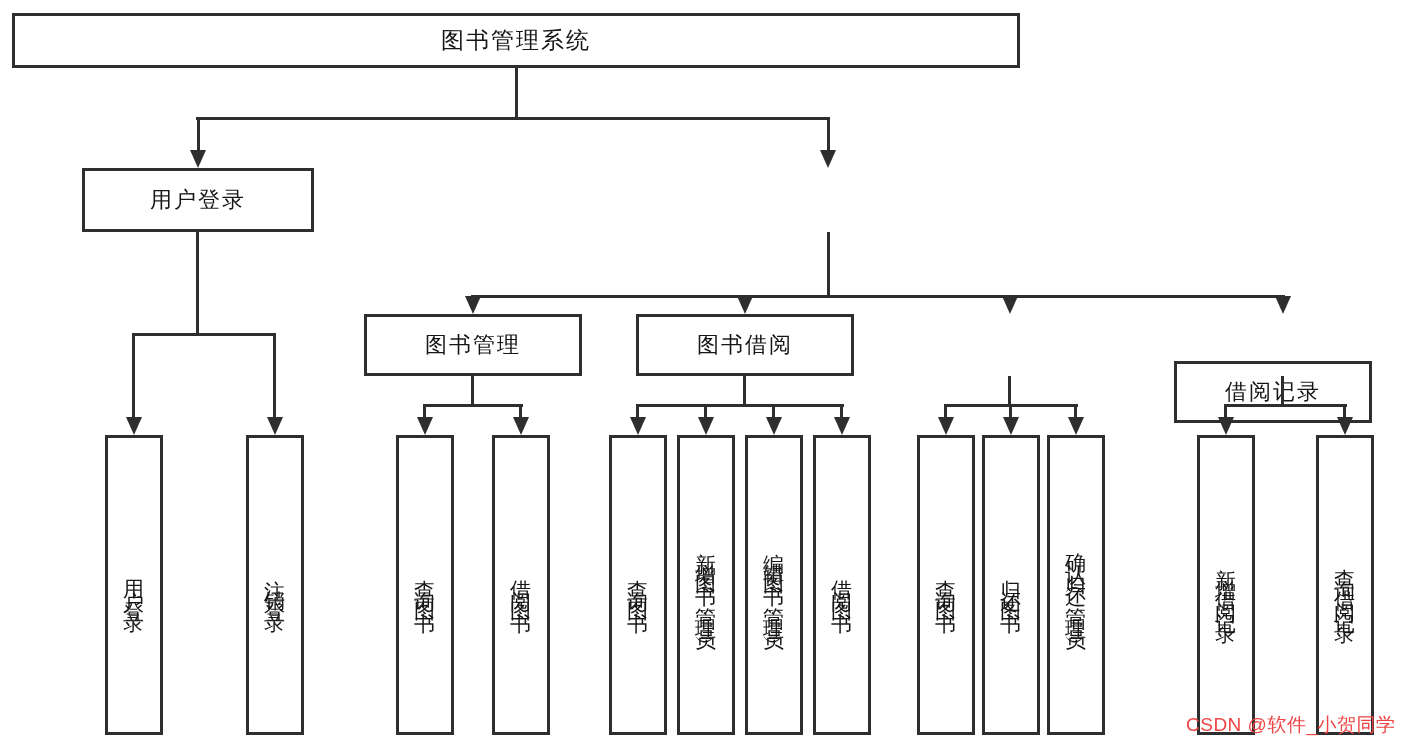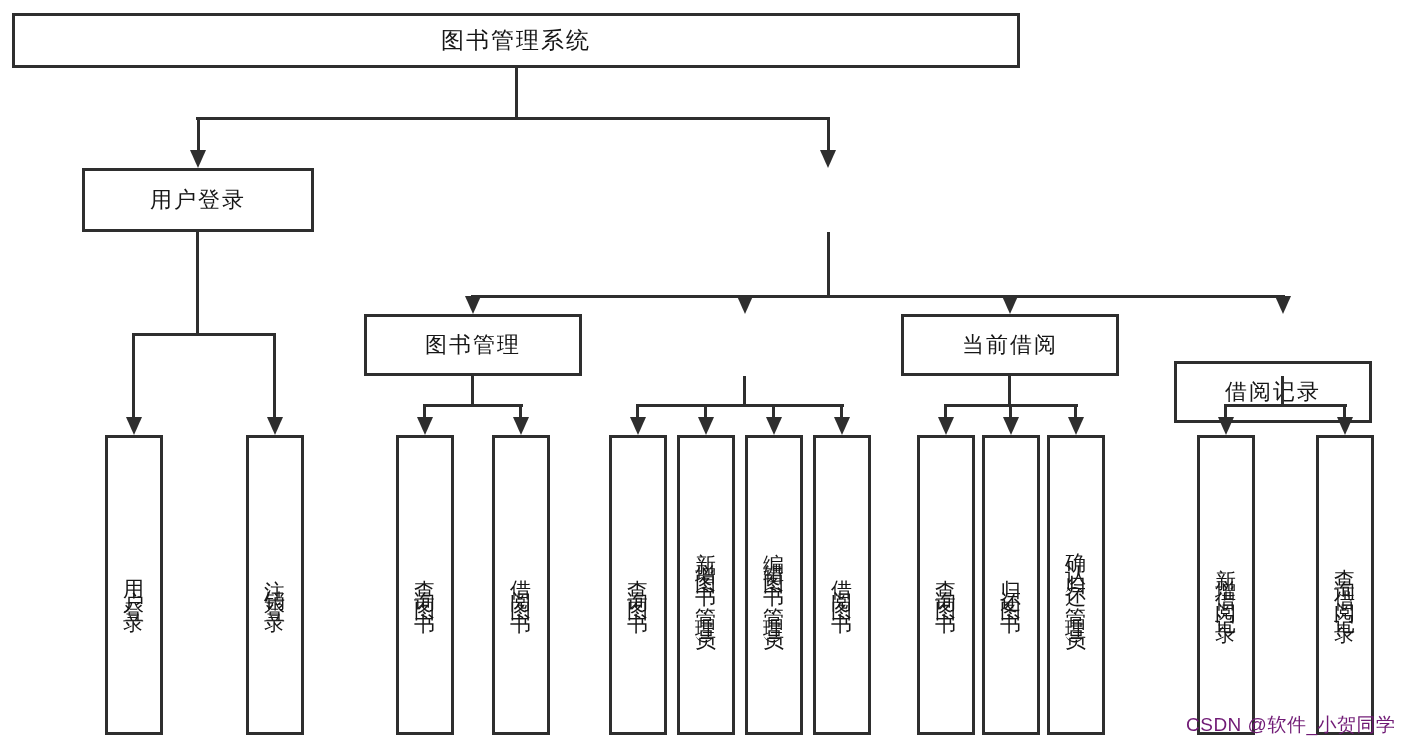--- a/index.html
+++ b/index.html
@@ -35,21 +35,21 @@
   .lh{height:3px;}
   .arr{
     position:absolute;
     width:0;height:0;
     border-left:8px solid transparent;
     border-right:8px solid transparent;
     border-top:18px solid #2e2e2e;
   }
   .wm{
     position:absolute;
-    color:#701a75;
+    color:#ef4444;
     font-size:19px;
     letter-spacing:0.5px;
     white-space:nowrap;
   }
 </style>
 </head>
 <body>
 
 <div id="canvas">
 
@@ -57,22 +57,22 @@
     <span>图书管理系统</span>
   </div>
 
   <div class="box hbox" style="left:82px;top:168px;width:232px;height:64px;">
     <span>用户登录</span>
   </div>
 
   <div class="box hbox" style="left:364px;top:314px;width:218px;height:62px;">
     <span>图书管理</span>
   </div>
-  <div class="box hbox" style="left:901px;top:314px;width:218px;height:62px;">
-    <span>当前借阅</span>
+  <div class="box hbox" style="left:636px;top:314px;width:218px;height:62px;">
+    <span>图书借阅</span>
   </div>
   <div class="box hbox" style="left:1174px;top:314px;width:198px;height:62px;margin-top:47px;">
     <span>借阅记录</span>
   </div>
 
   <div class="box leafbox" style="left:105px;top:435px;width:58px;height:300px;">
     <span class="vt">用户登录</span>
   </div>
   <div class="box leafbox" style="left:246px;top:435px;width:58px;height:300px;">
     <span class="vt">注销登录</span>

